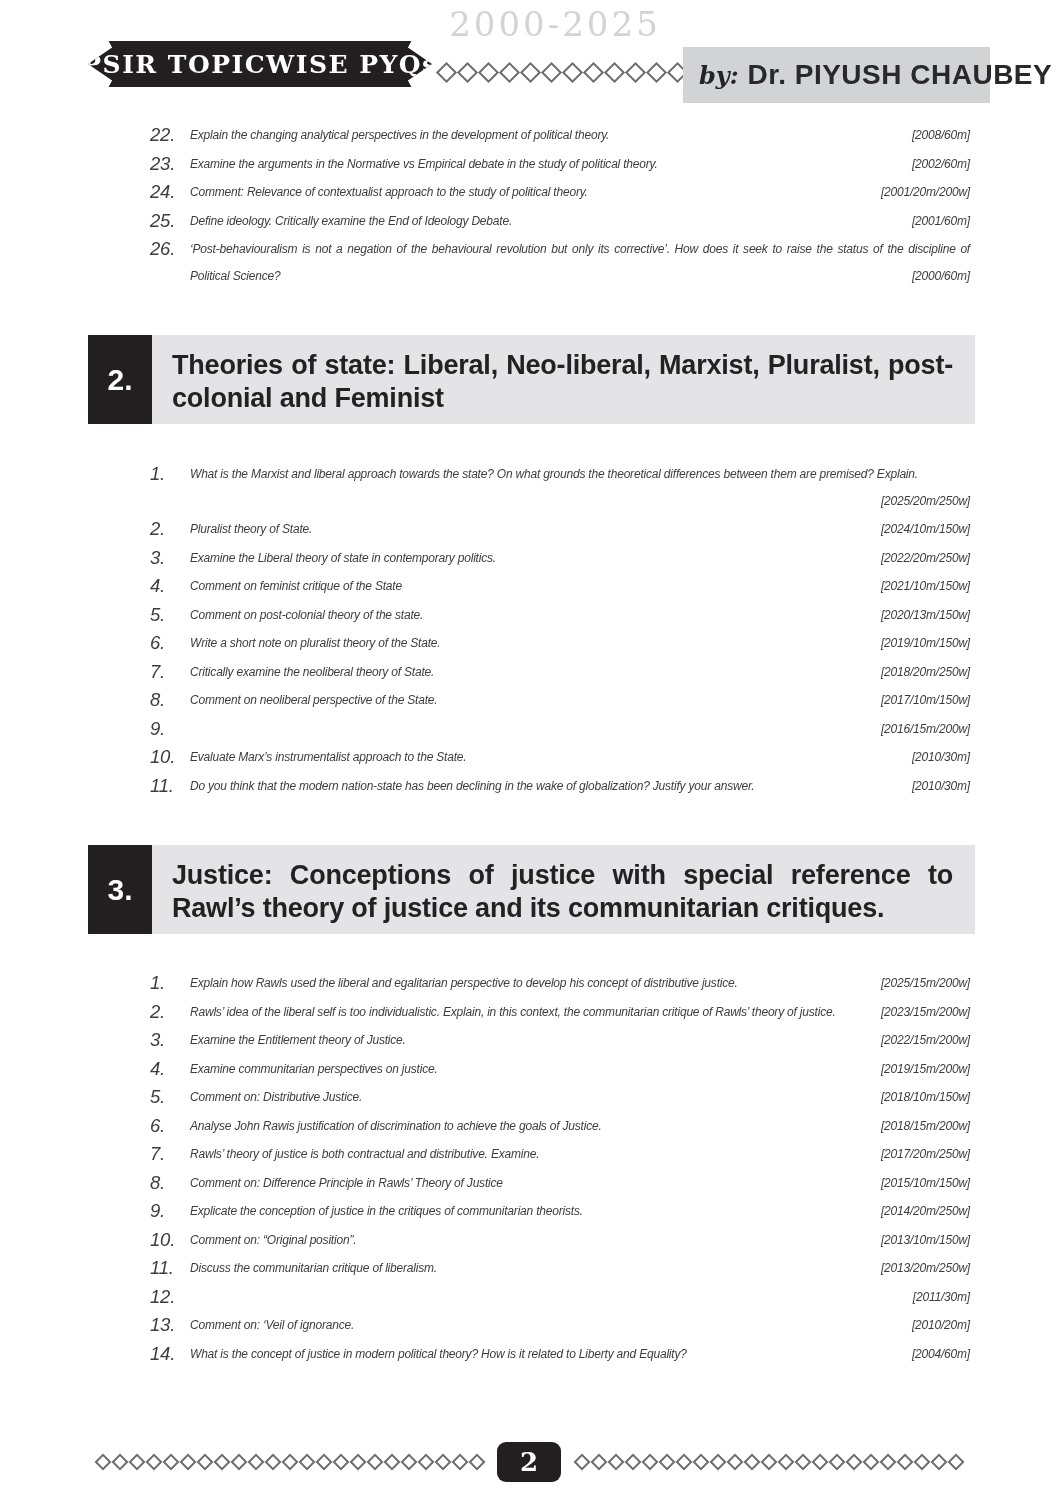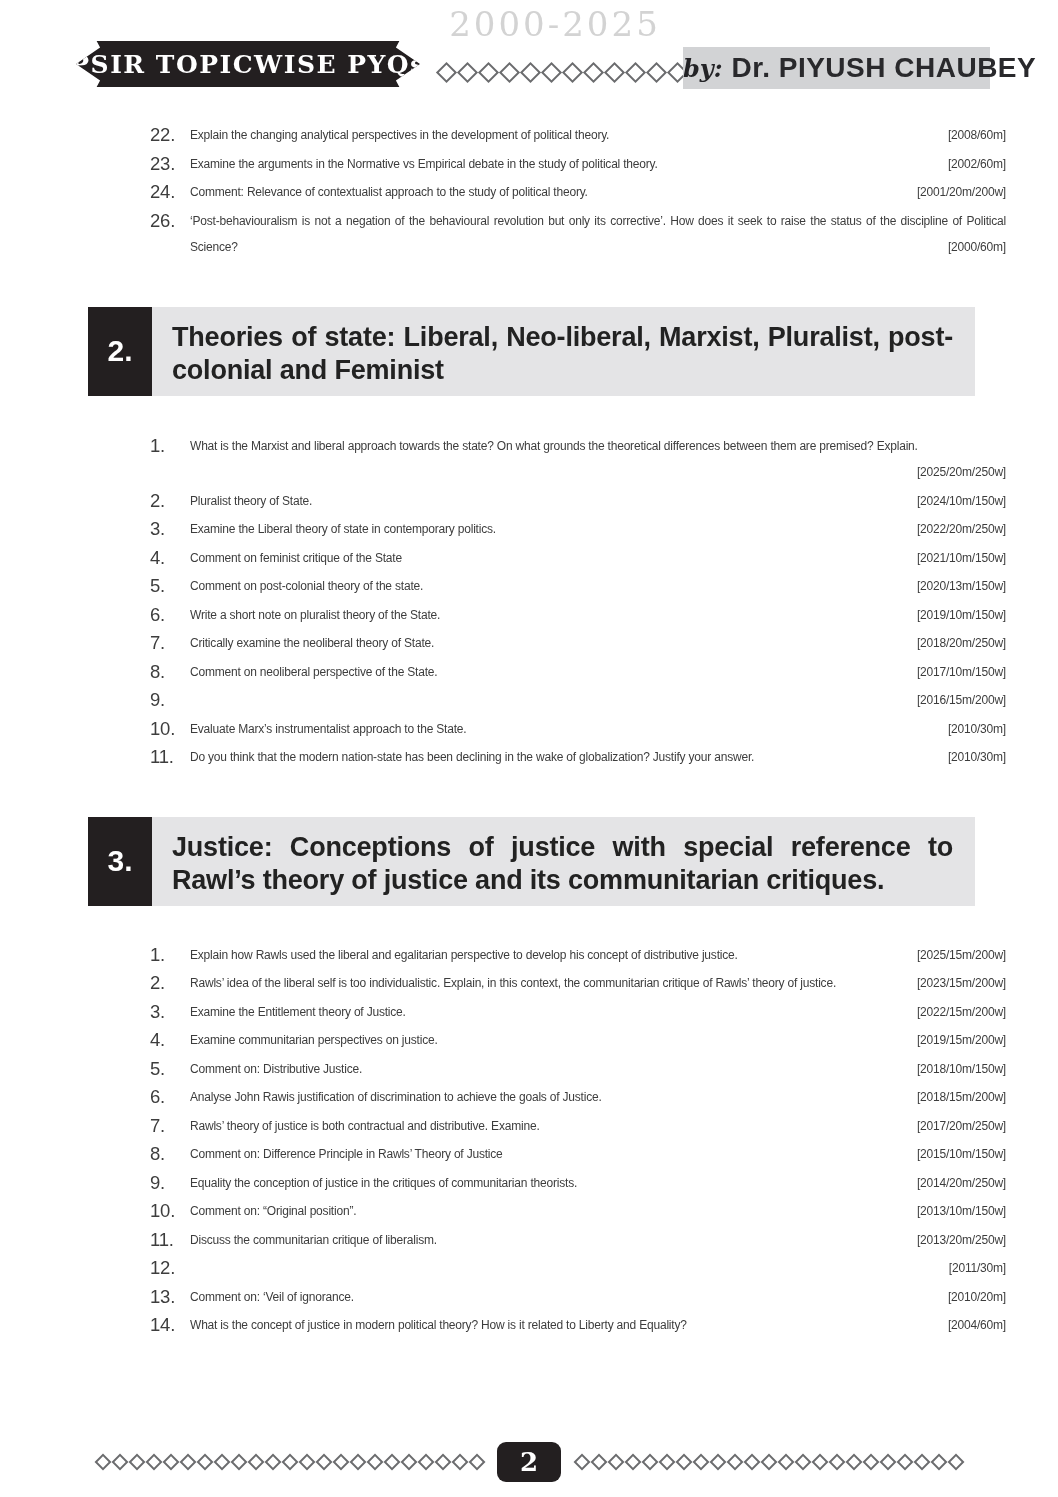--- a/index.html
+++ b/index.html
@@ -23,57 +23,57 @@
   
   .hdr{position:relative;height:96px;}
   .years{
     position:absolute;left:380px;top:4px;width:350px;
     text-align:center;
     font-family:"DejaVu Serif", serif;
     font-size:34px;letter-spacing:3px;
     color:var(--years-gray);
   }
   .banner{
-    position:absolute;left:76px;top:41px;width:344px;height:46px;
+    position:absolute;left:88px;top:41px;width:344px;height:46px;
     background:var(--ink);
     clip-path:polygon(0 50%,7% 14%,6% 0,94% 0,93% 14%,100% 50%,93% 86%,94% 100%,6% 100%,7% 86%);
     display:flex;align-items:center;justify-content:center;
   }
   .banner span{
     font-family:"DejaVu Serif", serif;
     font-weight:bold;font-size:25px;letter-spacing:1.5px;
     color:#fff;white-space:nowrap;
   }
   .hdr-chain{
     position:absolute;left:442px;top:56px;width:240px;height:32px;
     display:flex;align-items:center;justify-content:center;
   }
   .byline{
-    position:absolute;left:683px;top:47px;width:307px;height:42px;
+    position:absolute;left:683px;top:47px;width:307px;height:56px;
     background:var(--byline-gray);
     display:flex;align-items:center;
-    white-space:nowrap;
+    padding-left:16px;white-space:nowrap;
   }
   .byline .by{
     font-family:"DejaVu Serif", serif;
     font-style:italic;font-weight:bold;font-size:24px;color:#232326;
     margin-right:9px;
   }
   .byline .author{
     font-weight:bold;font-size:28px;letter-spacing:0.5px;color:#29292c;
   }
   
   .dm{
     display:inline-block;border:2px solid var(--diamond-gray);
     transform:rotate(45deg);flex-shrink:0;
   }
   .hdr-chain .dm{width:15px;height:15px;margin:0 3px;}
   .ftr-chain .dm{width:12px;height:12px;margin:0 2.5px;}
   
-  .qlist{margin:26px 52px 0 150px;}
+  .qlist{margin:26px 88px 0 150px;font-style:italic;}
   .qlist.s2{margin-top:37px;}
   .qlist.s3{margin-top:36px;}
   .q-row{display:flex;margin-bottom:2px;}
   .q-num{
     width:40px;flex-shrink:0;
     font-size:18.5px;line-height:26.5px;letter-spacing:-0.2px;
   }
   .q-body{
     flex:1;text-align:justify;
     font-size:12px;line-height:26.5px;letter-spacing:-0.2px;
@@ -158,20 +158,27 @@
   </div>
 
   <div class="q-row">
     <div class="q-num">24.</div>
     <div class="q-body">
       <span class="q-text">Comment: Relevance of contextualist approach to the study of political theory.</span>
       <span class="q-tag">[2001/20m/200w]</span>
     </div>
   </div>
 
+  <div class="q-row">
+    <div class="q-num">25.</div>
+    <div class="q-body">
+      <span class="q-text">Define ideology. Critically examine the End of Ideology Debate.</span>
+      <span class="q-tag">[2001/60m]</span>
+    </div>
+  </div>
 
   <div class="q-row">
     <div class="q-num">26.</div>
     <div class="q-body">
       <span class="q-text">‘Post-behaviouralism is not a negation of the behavioural revolution but only its corrective’. How does it seek to raise the status of the discipline of Political Science?</span>
       <span class="q-tag">[2000/60m]</span>
     </div>
   </div>
 </div>
 
@@ -335,21 +342,21 @@
     <div class="q-num">8.</div>
     <div class="q-body">
       <span class="q-text">Comment on: Difference Principle in Rawls’ Theory of Justice</span>
       <span class="q-tag">[2015/10m/150w]</span>
     </div>
   </div>
 
   <div class="q-row">
     <div class="q-num">9.</div>
     <div class="q-body">
-      <span class="q-text">Equality the conception of justice in the critiques of communitarian theorists.</span>
+      <span class="q-text">Explicate the conception of justice in the critiques of communitarian theorists.</span>
       <span class="q-tag">[2014/20m/250w]</span>
     </div>
   </div>
 
   <div class="q-row">
     <div class="q-num">10.</div>
     <div class="q-body">
       <span class="q-text">Comment on: “Original position”.</span>
       <span class="q-tag">[2013/10m/150w]</span>
     </div>

